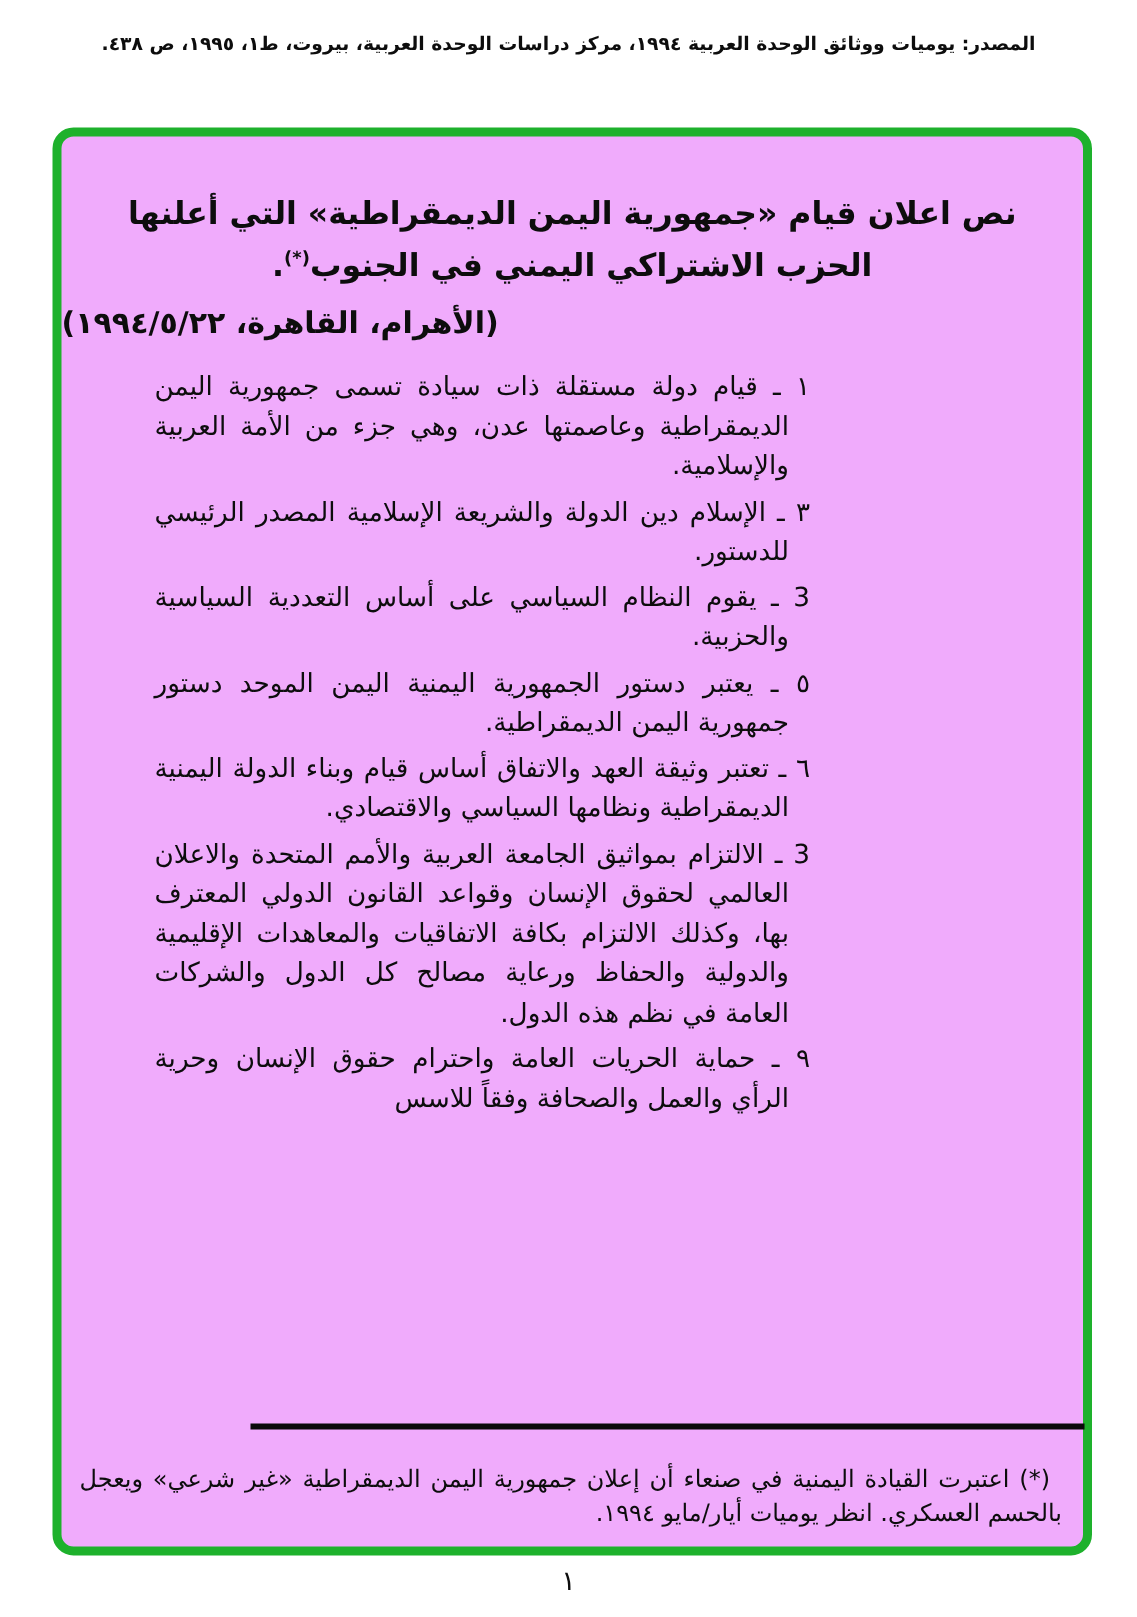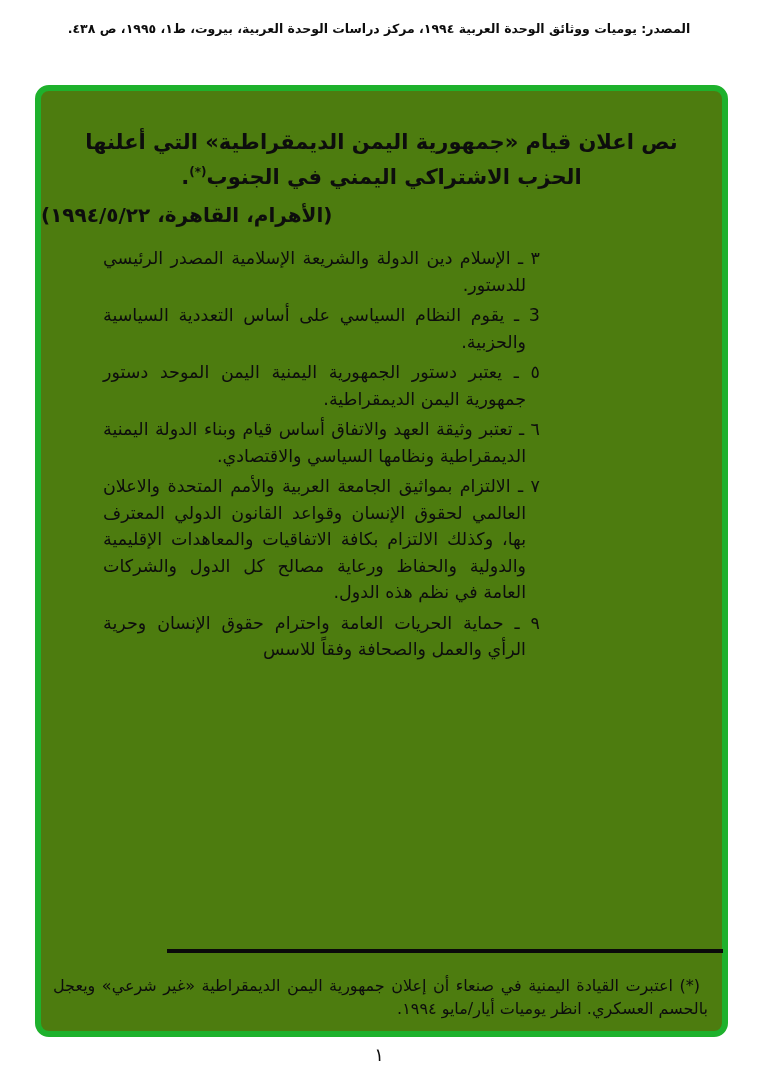--- a/index.html
+++ b/index.html
@@ -36,21 +36,21 @@
   
   .doc-box {
     position: absolute;
     left: 35px;
     top: 85px;
     width: 693px;
     height: 952px;
     box-sizing: border-box;
     border: 6px solid #1eb12c;
     border-radius: 14px;
-    background: #4d7c0f;
+    background: #f0abfc;
   }
   .doc-title {
     direction: rtl;
     text-align: center;
     font-weight: bold;
     font-size: 21px;
     line-height: 35px;
     margin: 34px 32px 0;
   }
   .doc-title sup {
@@ -118,25 +118,26 @@
 </header>
 
 <section class="doc-box">
   <div class="doc-title">
     <span>نص اعلان قيام «جمهورية اليمن الديمقراطية» التي أعلنها الحزب الاشتراكي اليمني في الجنوب</span><sup>(*)</sup><span>.</span>
   </div>
 
   <div class="doc-byline">(الأهرام، القاهرة، ٢٢‏/‏٥‏/‏١٩٩٤)</div>
 
   <div class="doc-body">
+    <p class="item">١ ـ قيام دولة مستقلة ذات سيادة تسمى جمهورية اليمن الديمقراطية وعاصمتها عدن، وهي جزء من الأمة العربية والإسلامية.</p>
     <p class="item">٣ ـ الإسلام دين الدولة والشريعة الإسلامية المصدر الرئيسي للدستور.</p>
     <p class="item">3 ـ يقوم النظام السياسي على أساس التعددية السياسية والحزبية.</p>
     <p class="item">٥ ـ يعتبر دستور الجمهورية اليمنية اليمن الموحد دستور جمهورية اليمن الديمقراطية.</p>
     <p class="item">٦ ـ تعتبر وثيقة العهد والاتفاق أساس قيام وبناء الدولة اليمنية الديمقراطية ونظامها السياسي والاقتصادي.</p>
-    <p class="item">٧ ـ الالتزام بمواثيق الجامعة العربية والأمم المتحدة والاعلان العالمي لحقوق الإنسان وقواعد القانون الدولي المعترف بها، وكذلك الالتزام بكافة الاتفاقيات والمعاهدات الإقليمية والدولية والحفاظ ورعاية مصالح كل الدول والشركات العامة في نظم هذه الدول.</p>
+    <p class="item">3 ـ الالتزام بمواثيق الجامعة العربية والأمم المتحدة والاعلان العالمي لحقوق الإنسان وقواعد القانون الدولي المعترف بها، وكذلك الالتزام بكافة الاتفاقيات والمعاهدات الإقليمية والدولية والحفاظ ورعاية مصالح كل الدول والشركات العامة في نظم هذه الدول.</p>
     <p class="item">٩ ـ حماية الحريات العامة واحترام حقوق الإنسان وحرية الرأي والعمل والصحافة وفقاً للاسس</p>
   </div>
 
   <div class="footnote-separator"></div>
   <div class="doc-footnote">(*) اعتبرت القيادة اليمنية في صنعاء أن إعلان جمهورية اليمن الديمقراطية «غير شرعي» ويعجل بالحسم العسكري. انظر يوميات أيار/مايو ١٩٩٤.</div>
 </section>
 
 <div class="page-number">١</div>
 
 </body></html>

